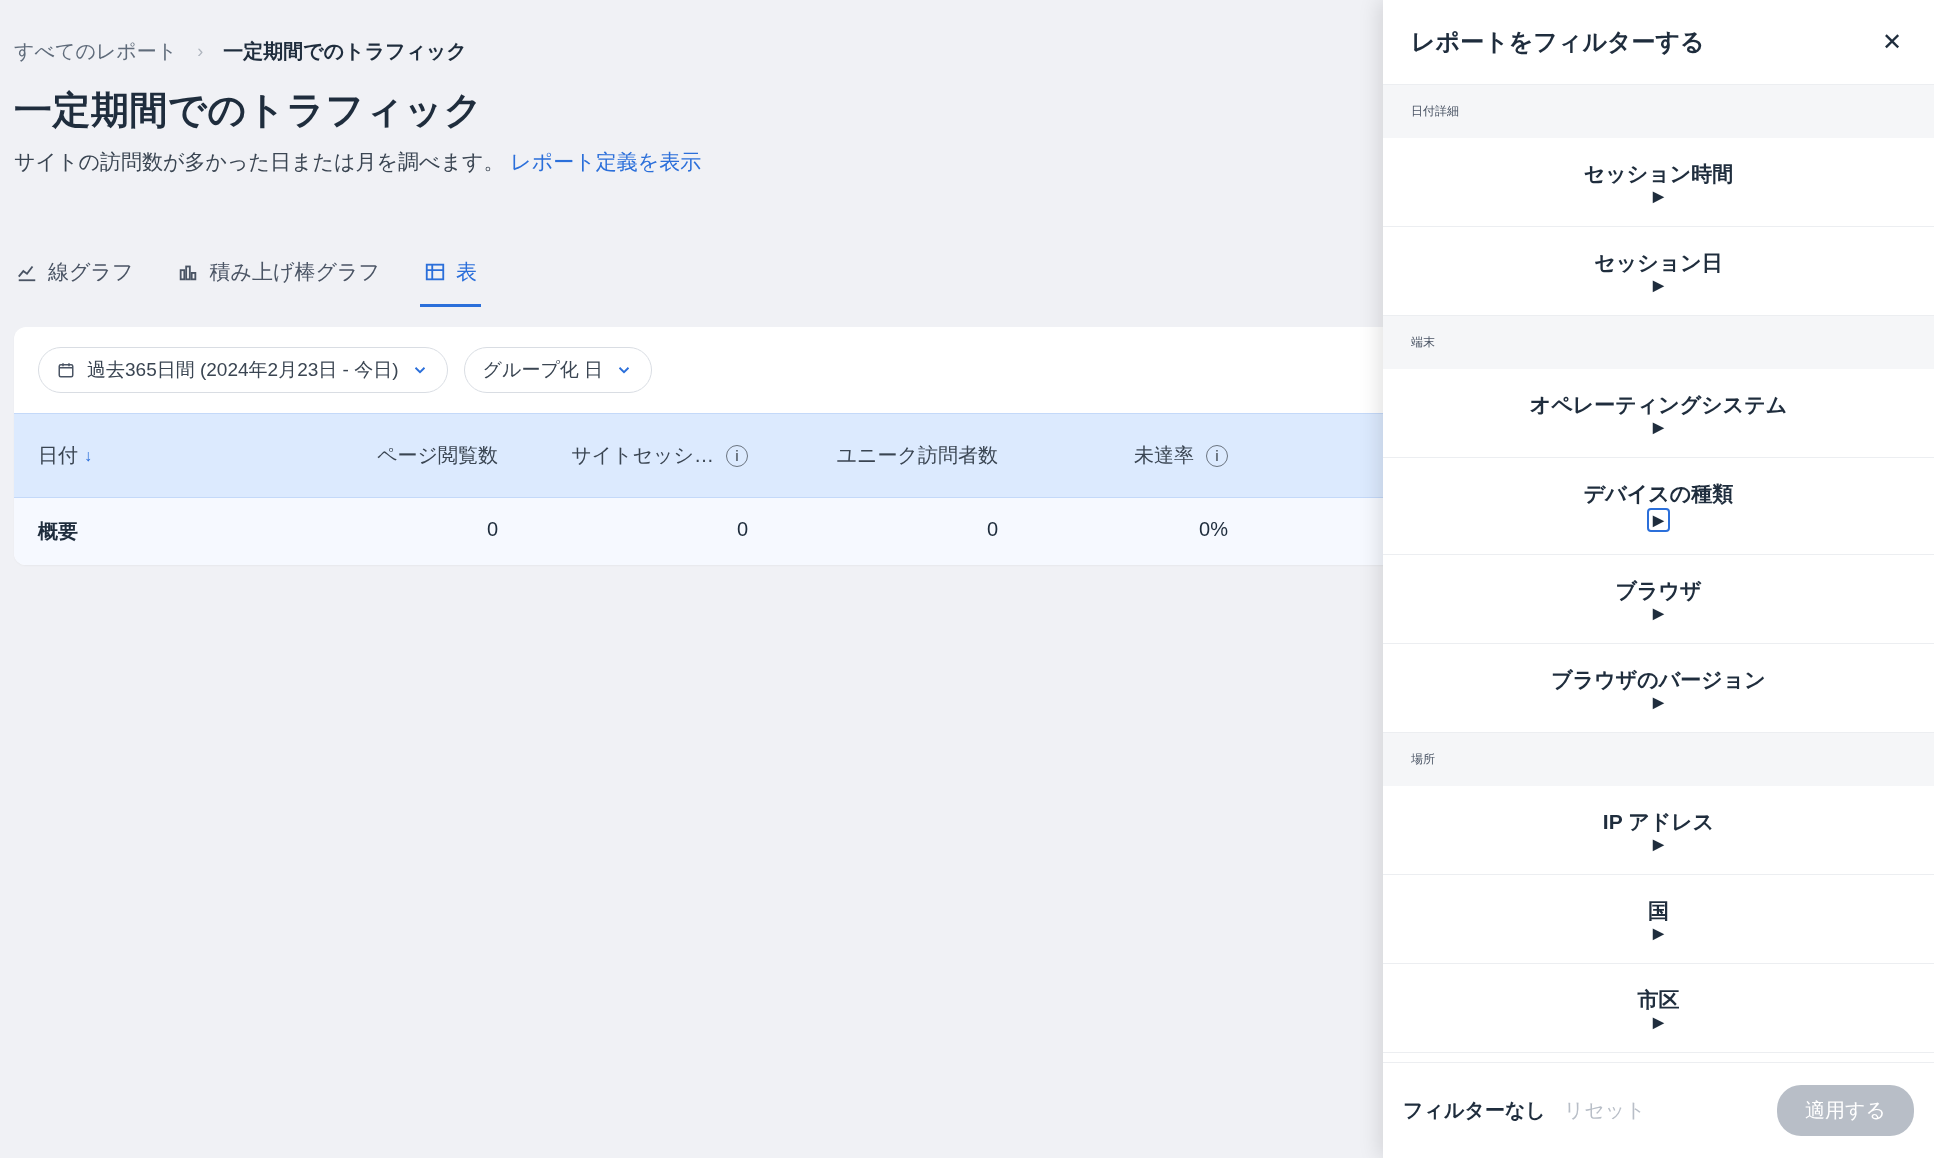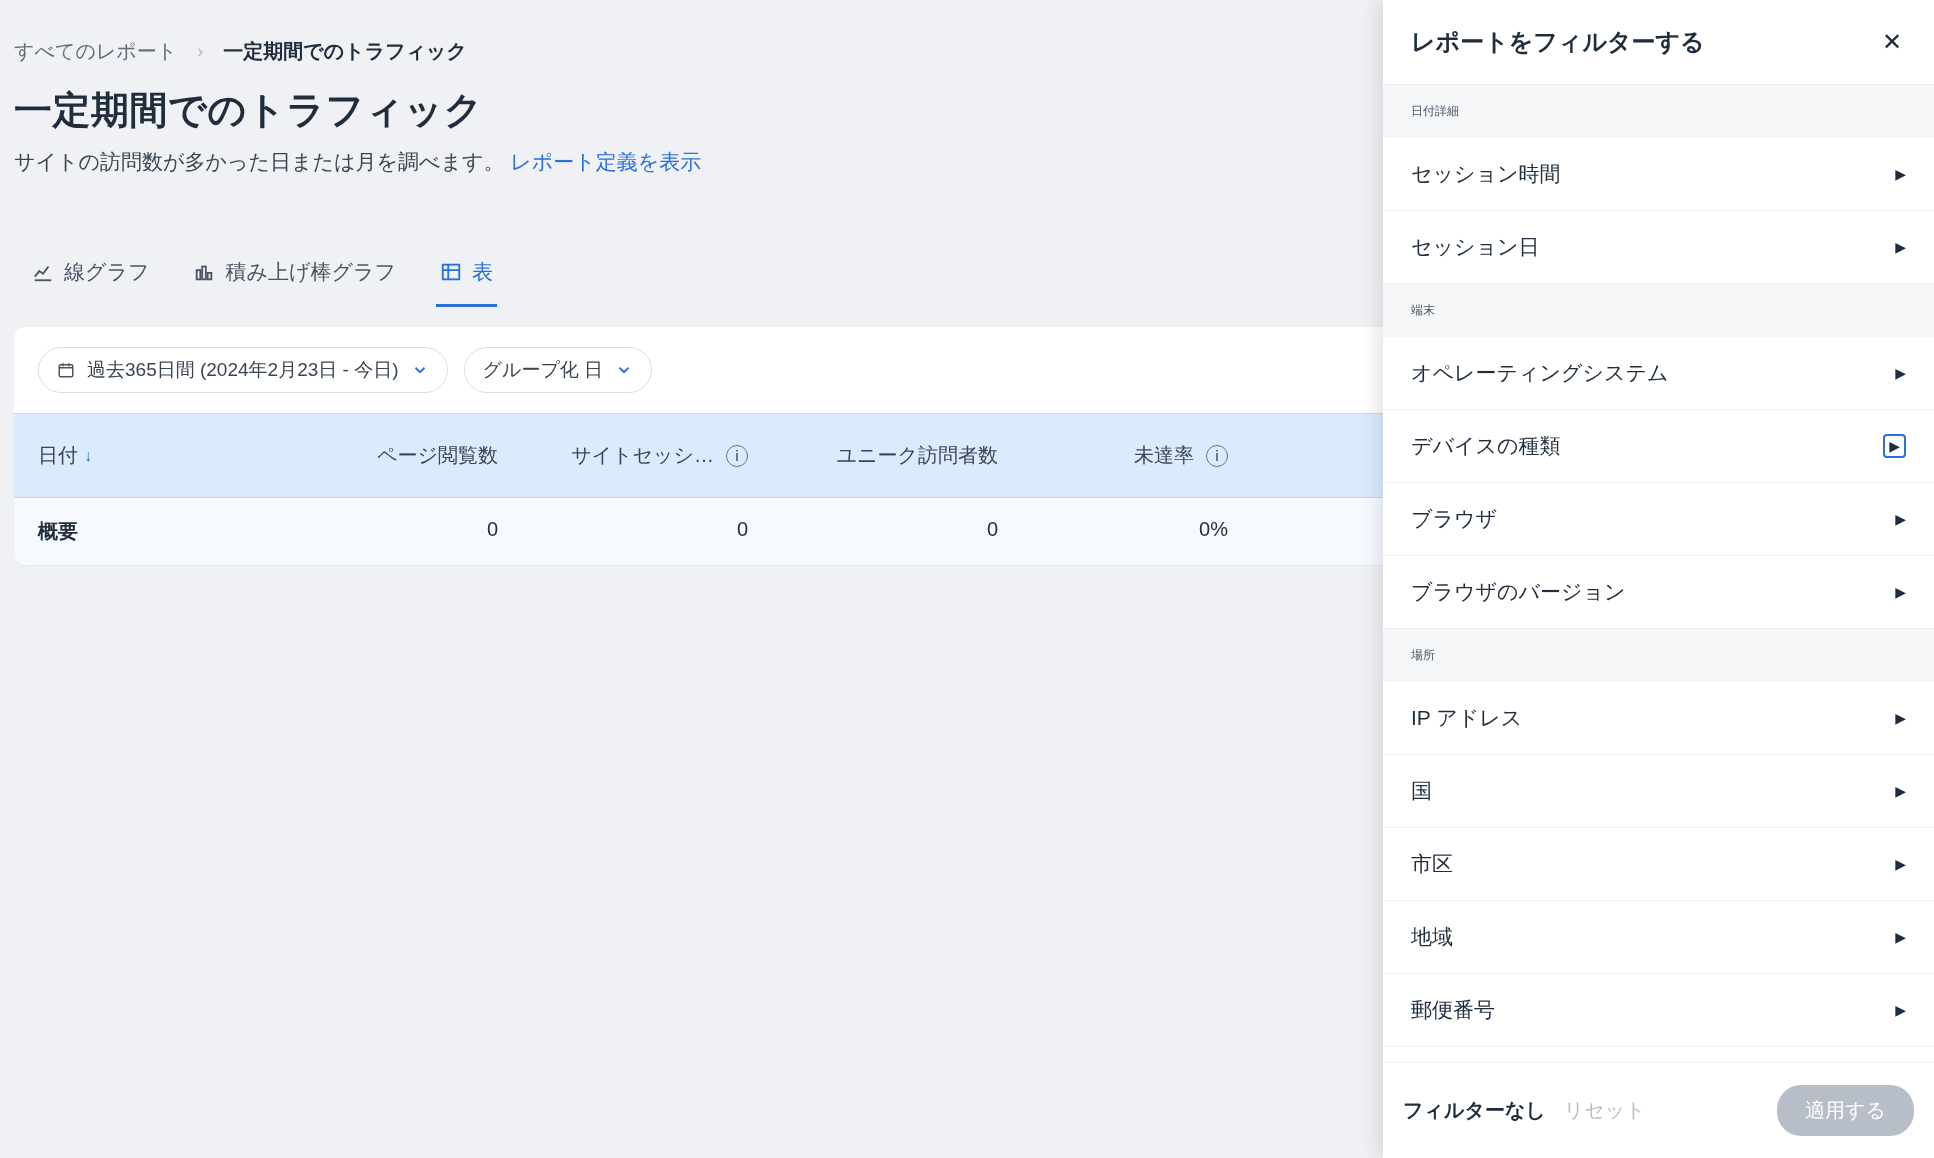--- a/index.html
+++ b/index.html
@@ -11,21 +11,21 @@
 .breadcrumb-sep { color: #b0b6bf; font-size: 18px; }
 .breadcrumb-current { color: #1f2d3d; font-weight: 600; }
 .header-row { display: flex; align-items: flex-start; justify-content: space-between; padding: 0 14px 24px; }
 .header-left { flex: 1; }
 .page-title { font-size: 38px; font-weight: 700; color: #1f2d3d; margin-bottom: 12px; letter-spacing: 0.5px; }
 .page-sub { font-size: 21px; color: #3a4552; }
 .page-sub-link { color: #2b6fda; cursor: pointer; }
 .header-actions { display: flex; gap: 18px; padding-top: 6px; }
 .btn { display: inline-flex; align-items: center; gap: 10px; background: #fff; border: 1px solid #d9dde3; border-radius: 26px; padding: 10px 26px; font-size: 20px; color: #2b6fda; cursor: pointer; font-weight: 500; }
 .btn svg { width: 20px; height: 20px; }
-.tabs-row { display: flex; align-items: center; justify-content: space-between; padding: 50px 28px 0; border-bottom: none; }
+.tabs-row { display: flex; align-items: center; justify-content: space-between; padding: 50px 12px 0; border-bottom: none; }
 .tabs { display: flex; gap: 36px; }
 .tab { display: flex; align-items: center; gap: 10px; padding: 8px 4px 18px; color: #4a5464; font-size: 21px; cursor: pointer; border-bottom: 3px solid transparent; font-weight: 500; }
 .tab.active { color: #2b6fda; border-bottom-color: #2b6fda; }
 .tab svg { width: 22px; height: 22px; }
 .tabs-right { display: flex; align-items: center; gap: 24px; }
 .select-pill { display: flex; align-items: center; gap: 12px; background: #fff; border: 1px solid #d9dde3; border-radius: 26px; padding: 10px 20px; font-size: 20px; color: #3a4552; cursor: pointer; min-width: 246px; justify-content: space-between; }
 .select-pill .left { display: flex; align-items: center; gap: 12px; }
 .select-pill svg.icon { width: 20px; height: 20px; color: #6b7480; }
 .view-manage { color: #2b6fda; font-size: 20px; cursor: pointer; display: flex; align-items: center; gap: 6px; }
 .card { background: #fff; border-radius: 12px; margin: 20px 14px 0; overflow: hidden; box-shadow: 0 1px 2px rgba(0,0,0,0.04); }
@@ -54,21 +54,21 @@
 .td-bounce { width: 230px; text-align: right; }
 .td-avg { flex: 1; text-align: right; }
 
 
 .panel { position: absolute; right: 0; top: 0; width: 551px; height: 1158px; background: #fff; box-shadow: -4px 0 20px rgba(0,0,0,0.12); display: flex; flex-direction: column; }
 .panel-header { display: flex; align-items: center; justify-content: space-between; padding: 24px 28px; border-bottom: 1px solid #eceef1; }
 .panel-title { font-size: 24px; font-weight: 700; color: #1f2d3d; }
 .close-btn { font-size: 24px; cursor: pointer; color: #1f2d3d; background: none; border: none; padding: 4px; }
 .panel-body { flex: 1; overflow-y: auto; }
 .section-header { background: #f5f6f8; padding: 18px 28px; font-size: 12px; color: #4a5464; font-weight: 500; }
-.filter-item { display: flex; align-items: center; justify-content: space-between; padding: 22px 28px; border-bottom: 1px solid #eceef1; cursor: pointer; font-size: 21px; font-weight: 400; color: #1f2d3d; }
+.filter-item { display: flex; align-items: center; justify-content: space-between; padding: 22px 28px; border-bottom: 1px solid #eceef1; cursor: pointer; font-size: 21px; font-weight: 700; color: #1f2d3d; flex-direction: column; }
 .filter-item .arrow { font-size: 14px; color: #1f2d3d; }
 .filter-item.highlighted .arrow-box { border: 2px solid #2b6fda; border-radius: 4px; padding: 2px 4px; display: inline-flex; }
 .panel-footer { display: flex; align-items: center; justify-content: space-between; padding: 22px 20px; border-top: 1px solid #eceef1; }
 .footer-left { display: flex; align-items: center; gap: 18px; font-size: 20px; }
 .filter-count { font-weight: 700; color: #1f2d3d; }
 .reset-link { color: #b8bec7; cursor: pointer; }
 .apply-btn { background: #b8bec7; color: #fff; border: none; border-radius: 24px; padding: 12px 28px; font-size: 20px; font-weight: 500; cursor: pointer; }
 .chev-down { width: 14px; height: 14px; }
 </style>
 </head>

